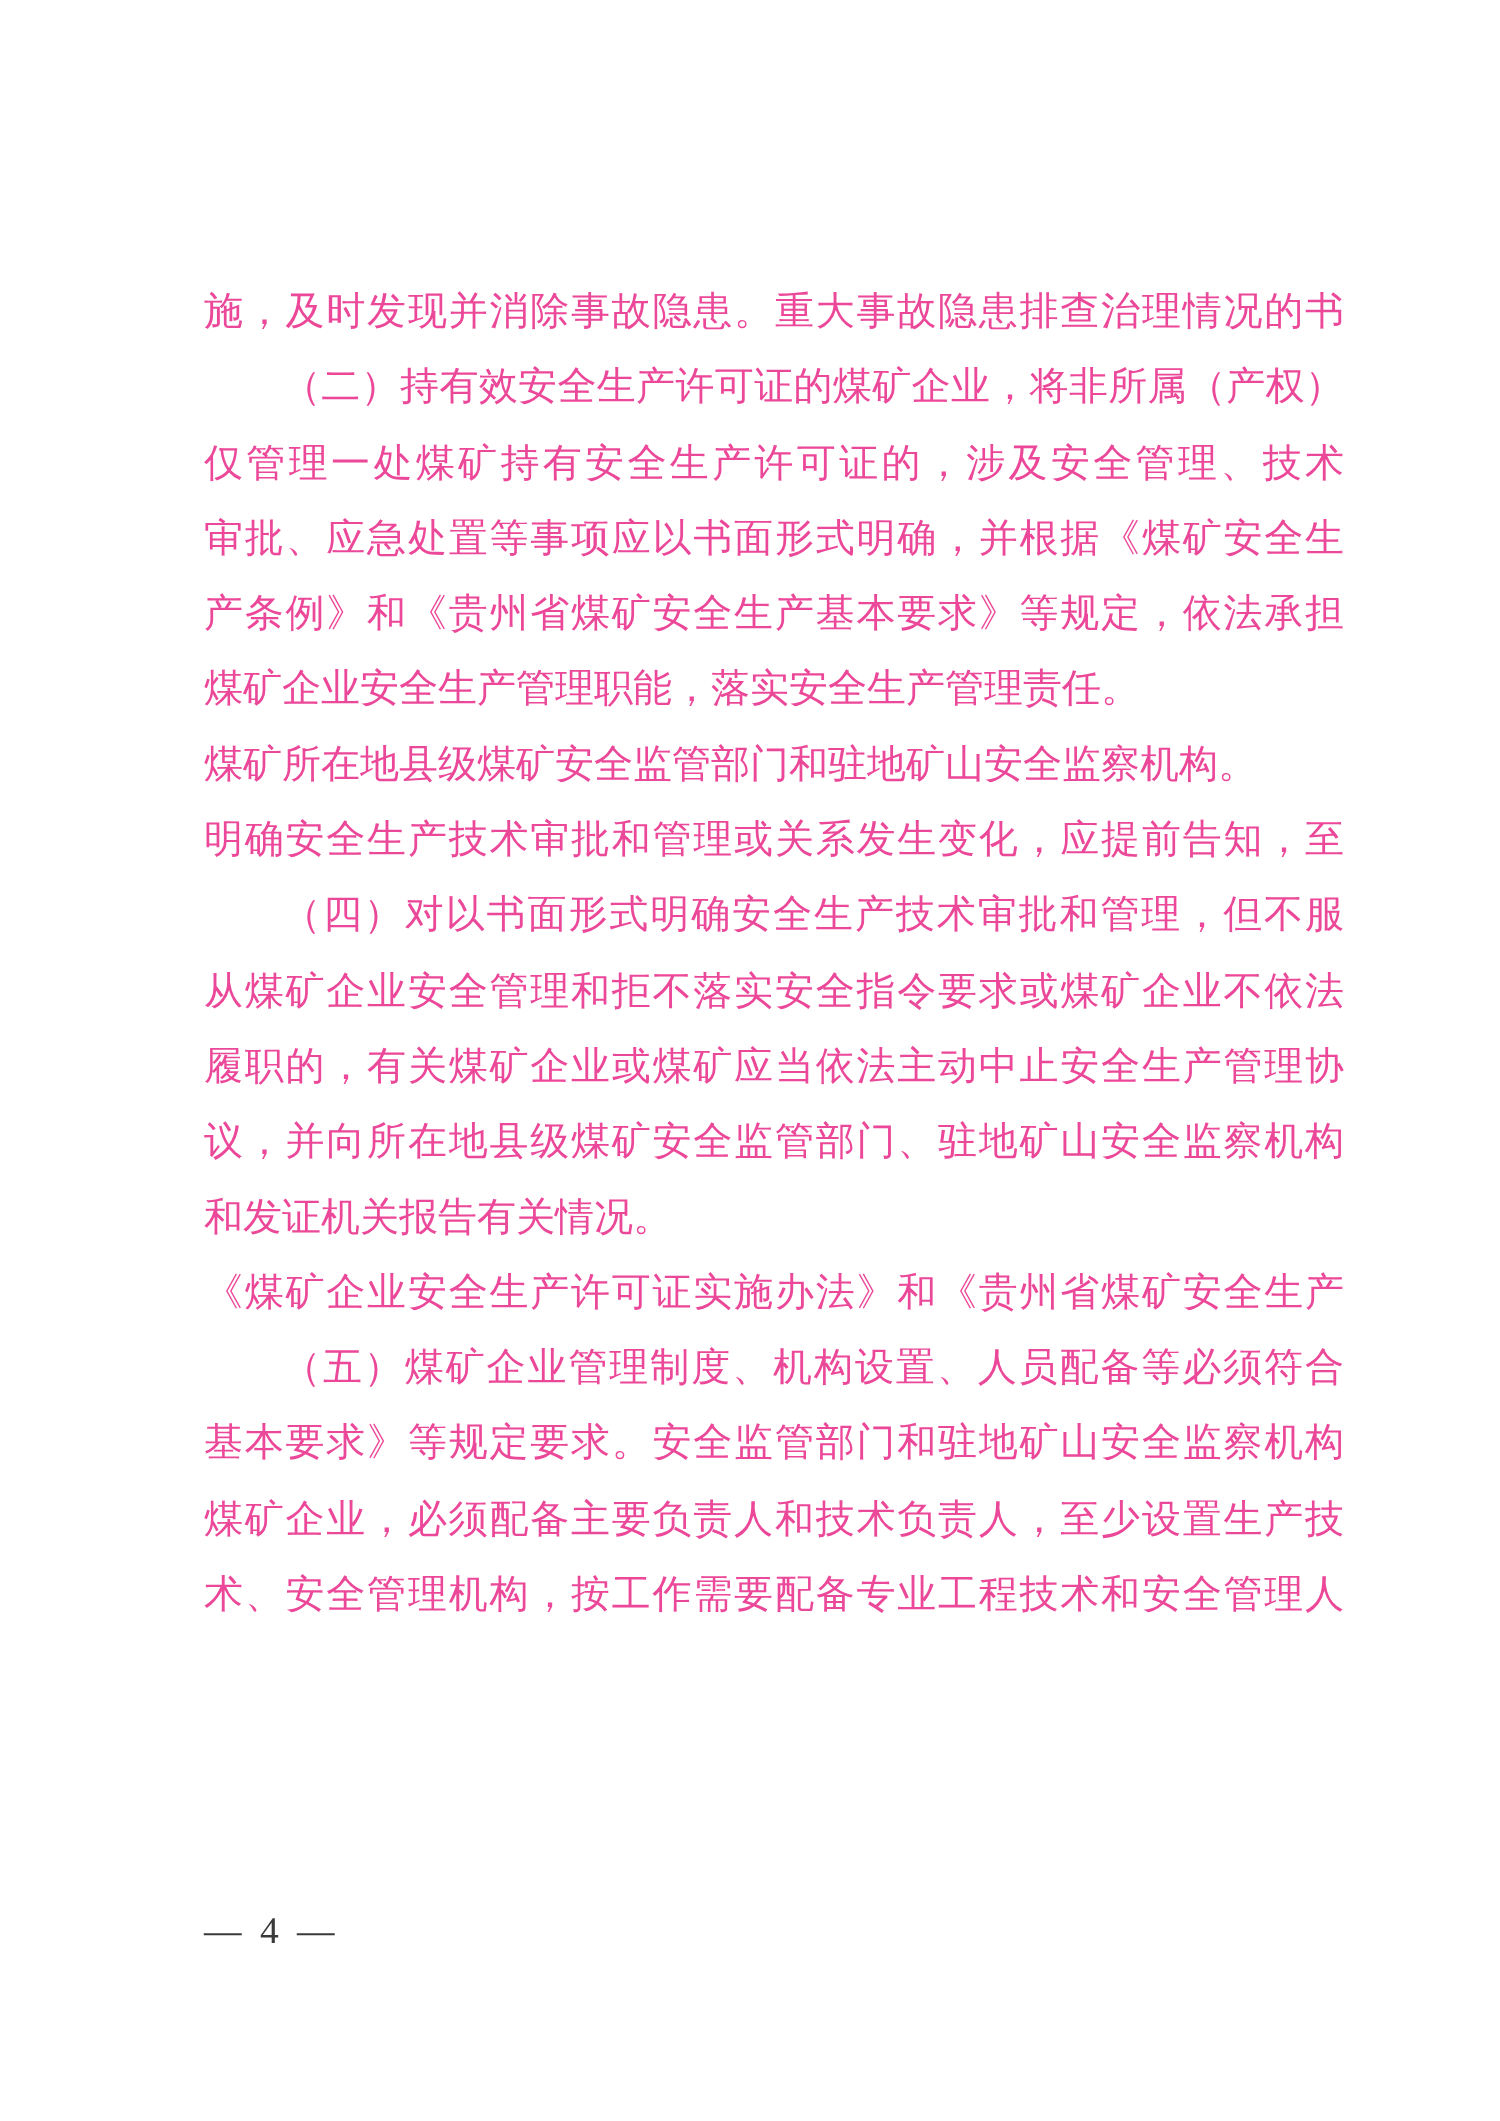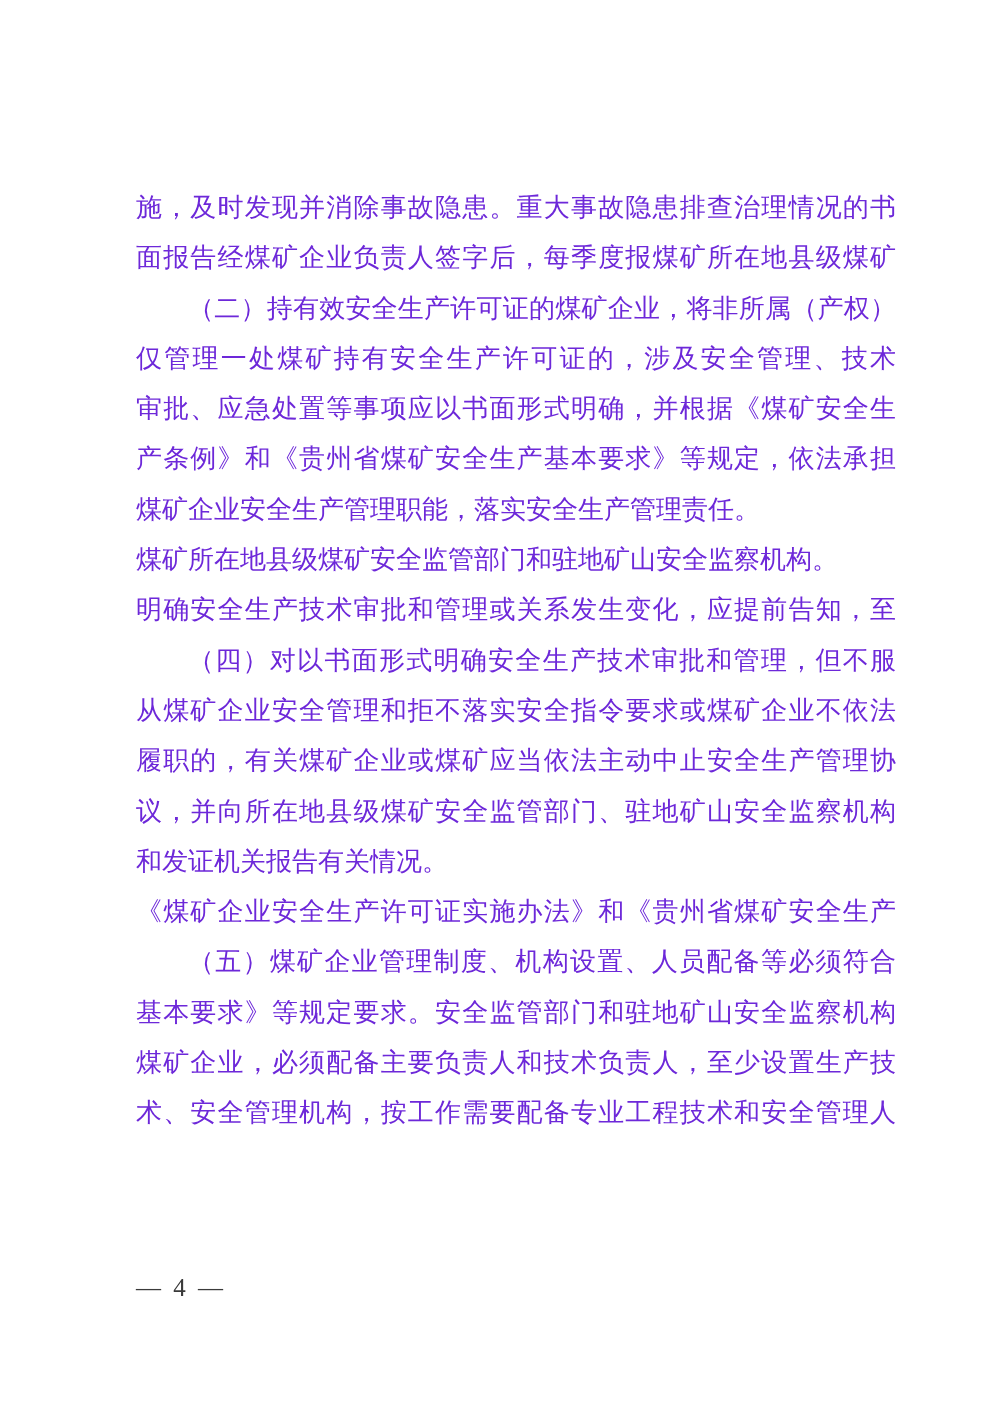--- a/index.html
+++ b/index.html
@@ -19,21 +19,21 @@
     left: 0; top: 0;
     width: 1000px;
     height: 1414px;
     background: #ffffff;
   }
   .text-block {
     position: absolute;
     left: 136px;
     top: 183px;
     width: 760px;
-    color: #6d28d9;
+    color: #ec4899;
     font-size: 26px;
   }
   .line {
     height: 50.3px;
     line-height: 50.3px;
     text-align: justify;
     text-align-last: justify;
     white-space: normal;
     overflow: visible;
   }
@@ -54,21 +54,20 @@
     letter-spacing: 3px;
   }
 </style>
 </head>
 <body>
 
 <div class="page">
 
   <div class="text-block">
     <div class="line">施，及时发现并消除事故隐患。重大事故隐患排查治理情况的书</div>
-    <div class="line">面报告经煤矿企业负责人签字后，每季度报煤矿所在地县级煤矿</div>
     <div class="line indent">（二）持有效安全生产许可证的煤矿企业，将非所属（产权）</div>
     <div class="line">仅管理一处煤矿持有安全生产许可证的，涉及安全管理、技术</div>
     <div class="line">审批、应急处置等事项应以书面形式明确，并根据《煤矿安全生</div>
     <div class="line">产条例》和《贵州省煤矿安全生产基本要求》等规定，依法承担</div>
     <div class="line end">煤矿企业安全生产管理职能，落实安全生产管理责任。</div>
     <div class="line end">煤矿所在地县级煤矿安全监管部门和驻地矿山安全监察机构。</div>
     <div class="line">明确安全生产技术审批和管理或关系发生变化，应提前告知，至</div>
     <div class="line indent">（四）对以书面形式明确安全生产技术审批和管理，但不服</div>
     <div class="line">从煤矿企业安全管理和拒不落实安全指令要求或煤矿企业不依法</div>
     <div class="line">履职的，有关煤矿企业或煤矿应当依法主动中止安全生产管理协</div>

